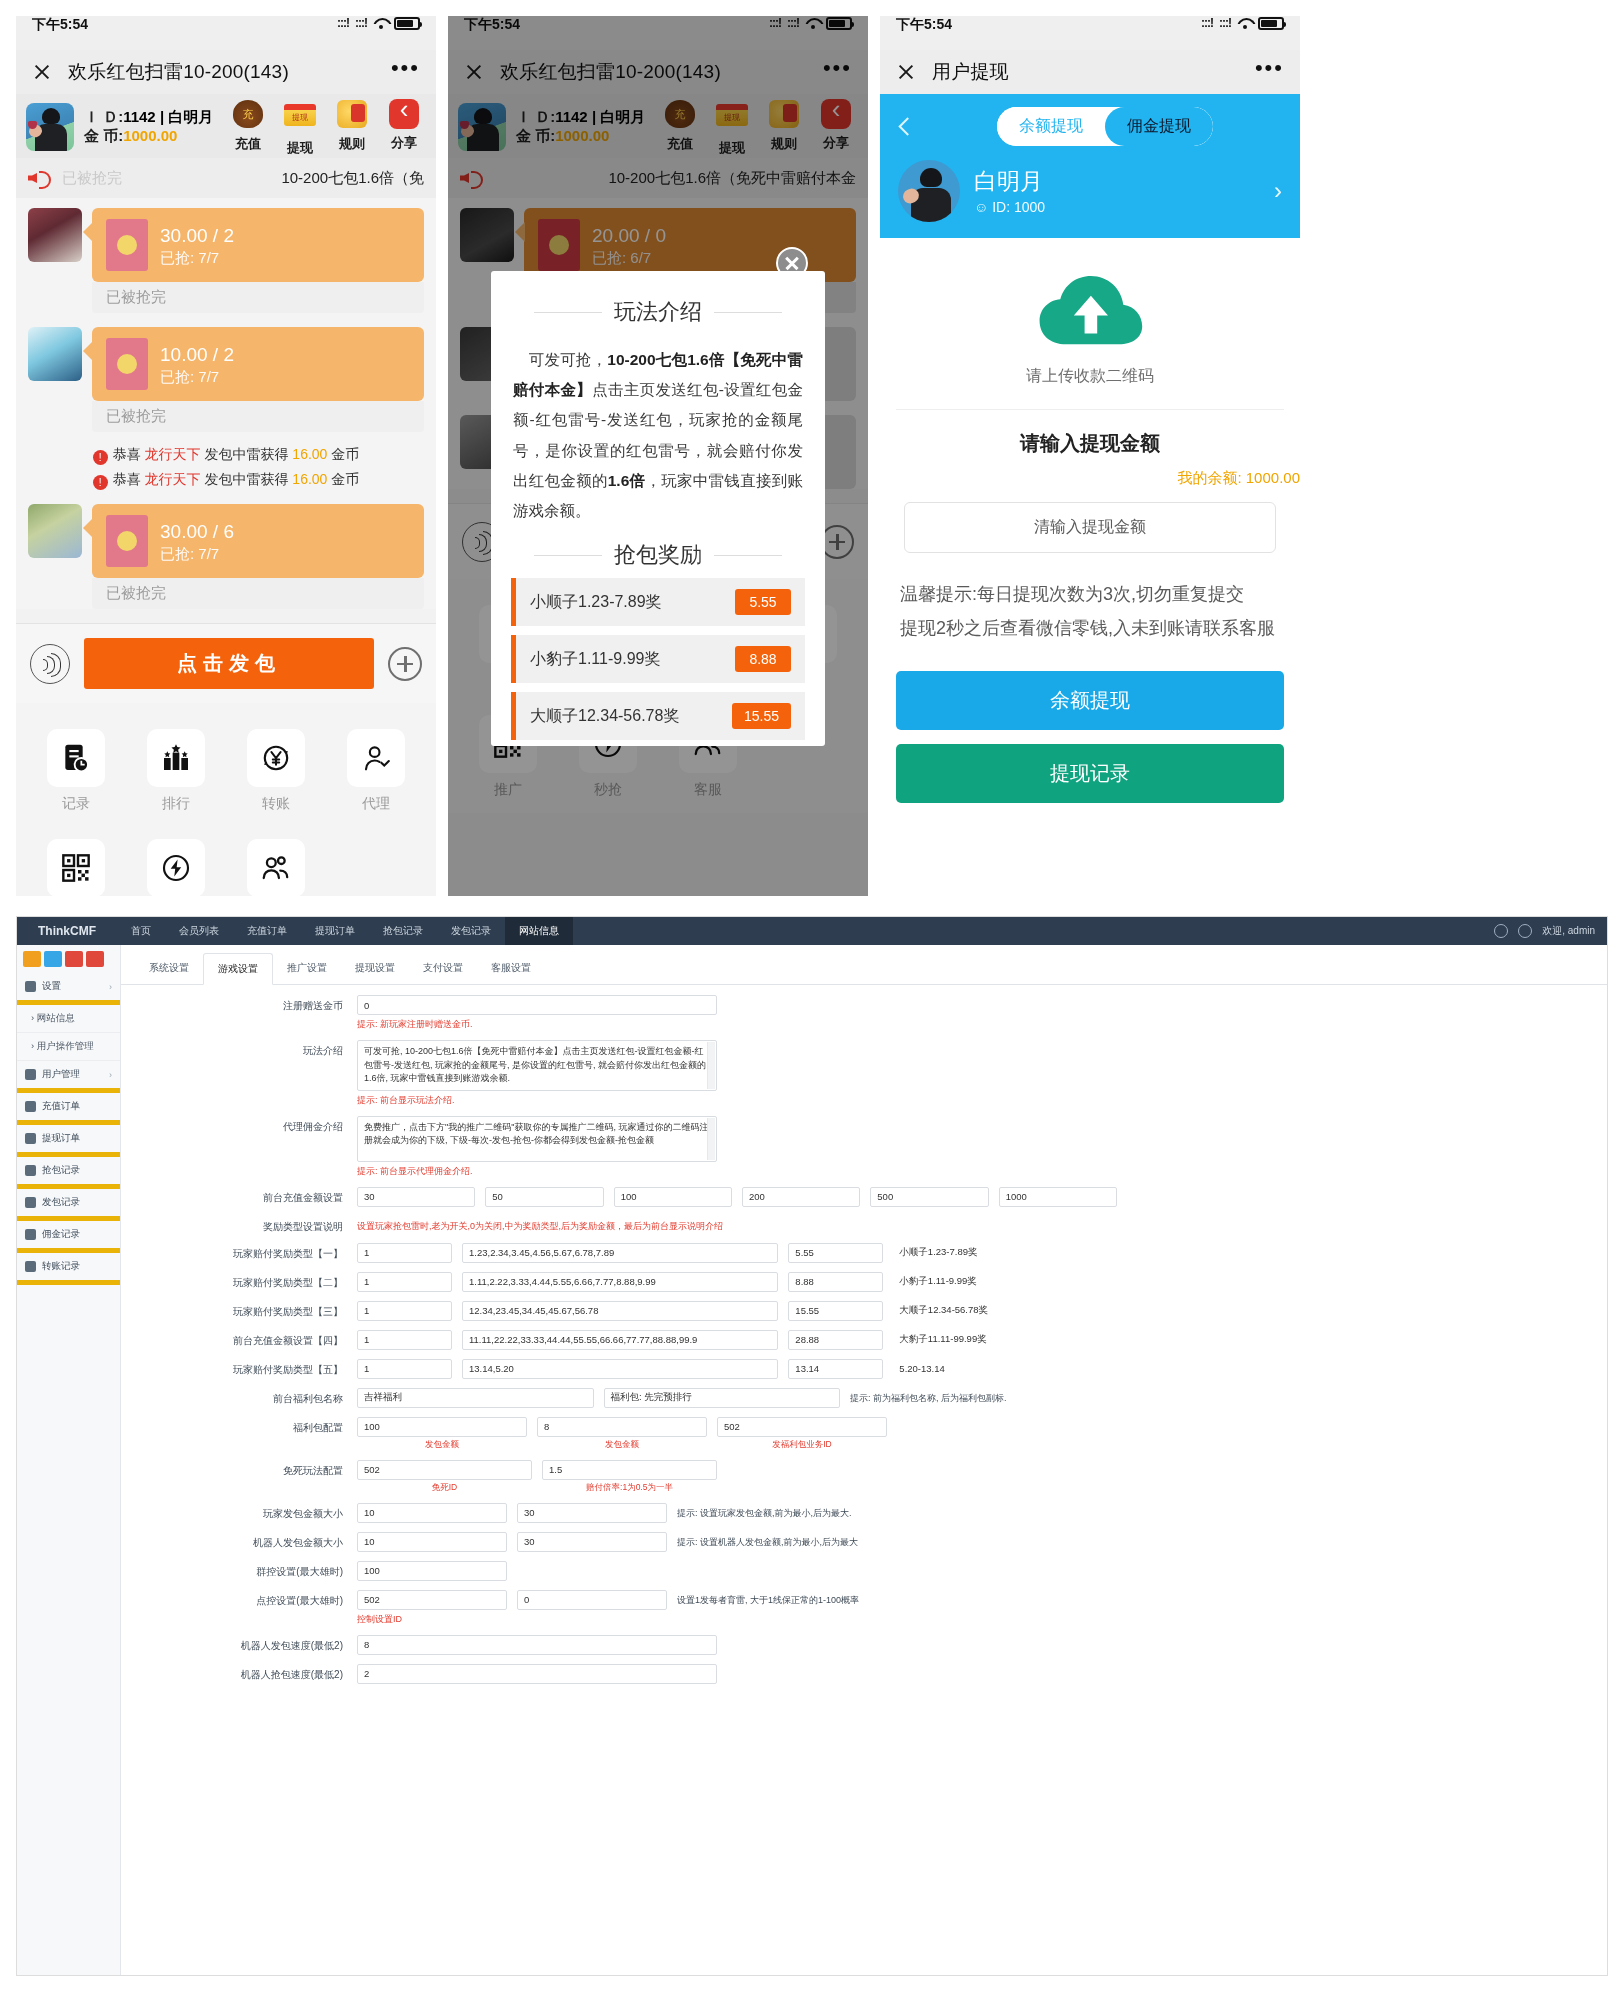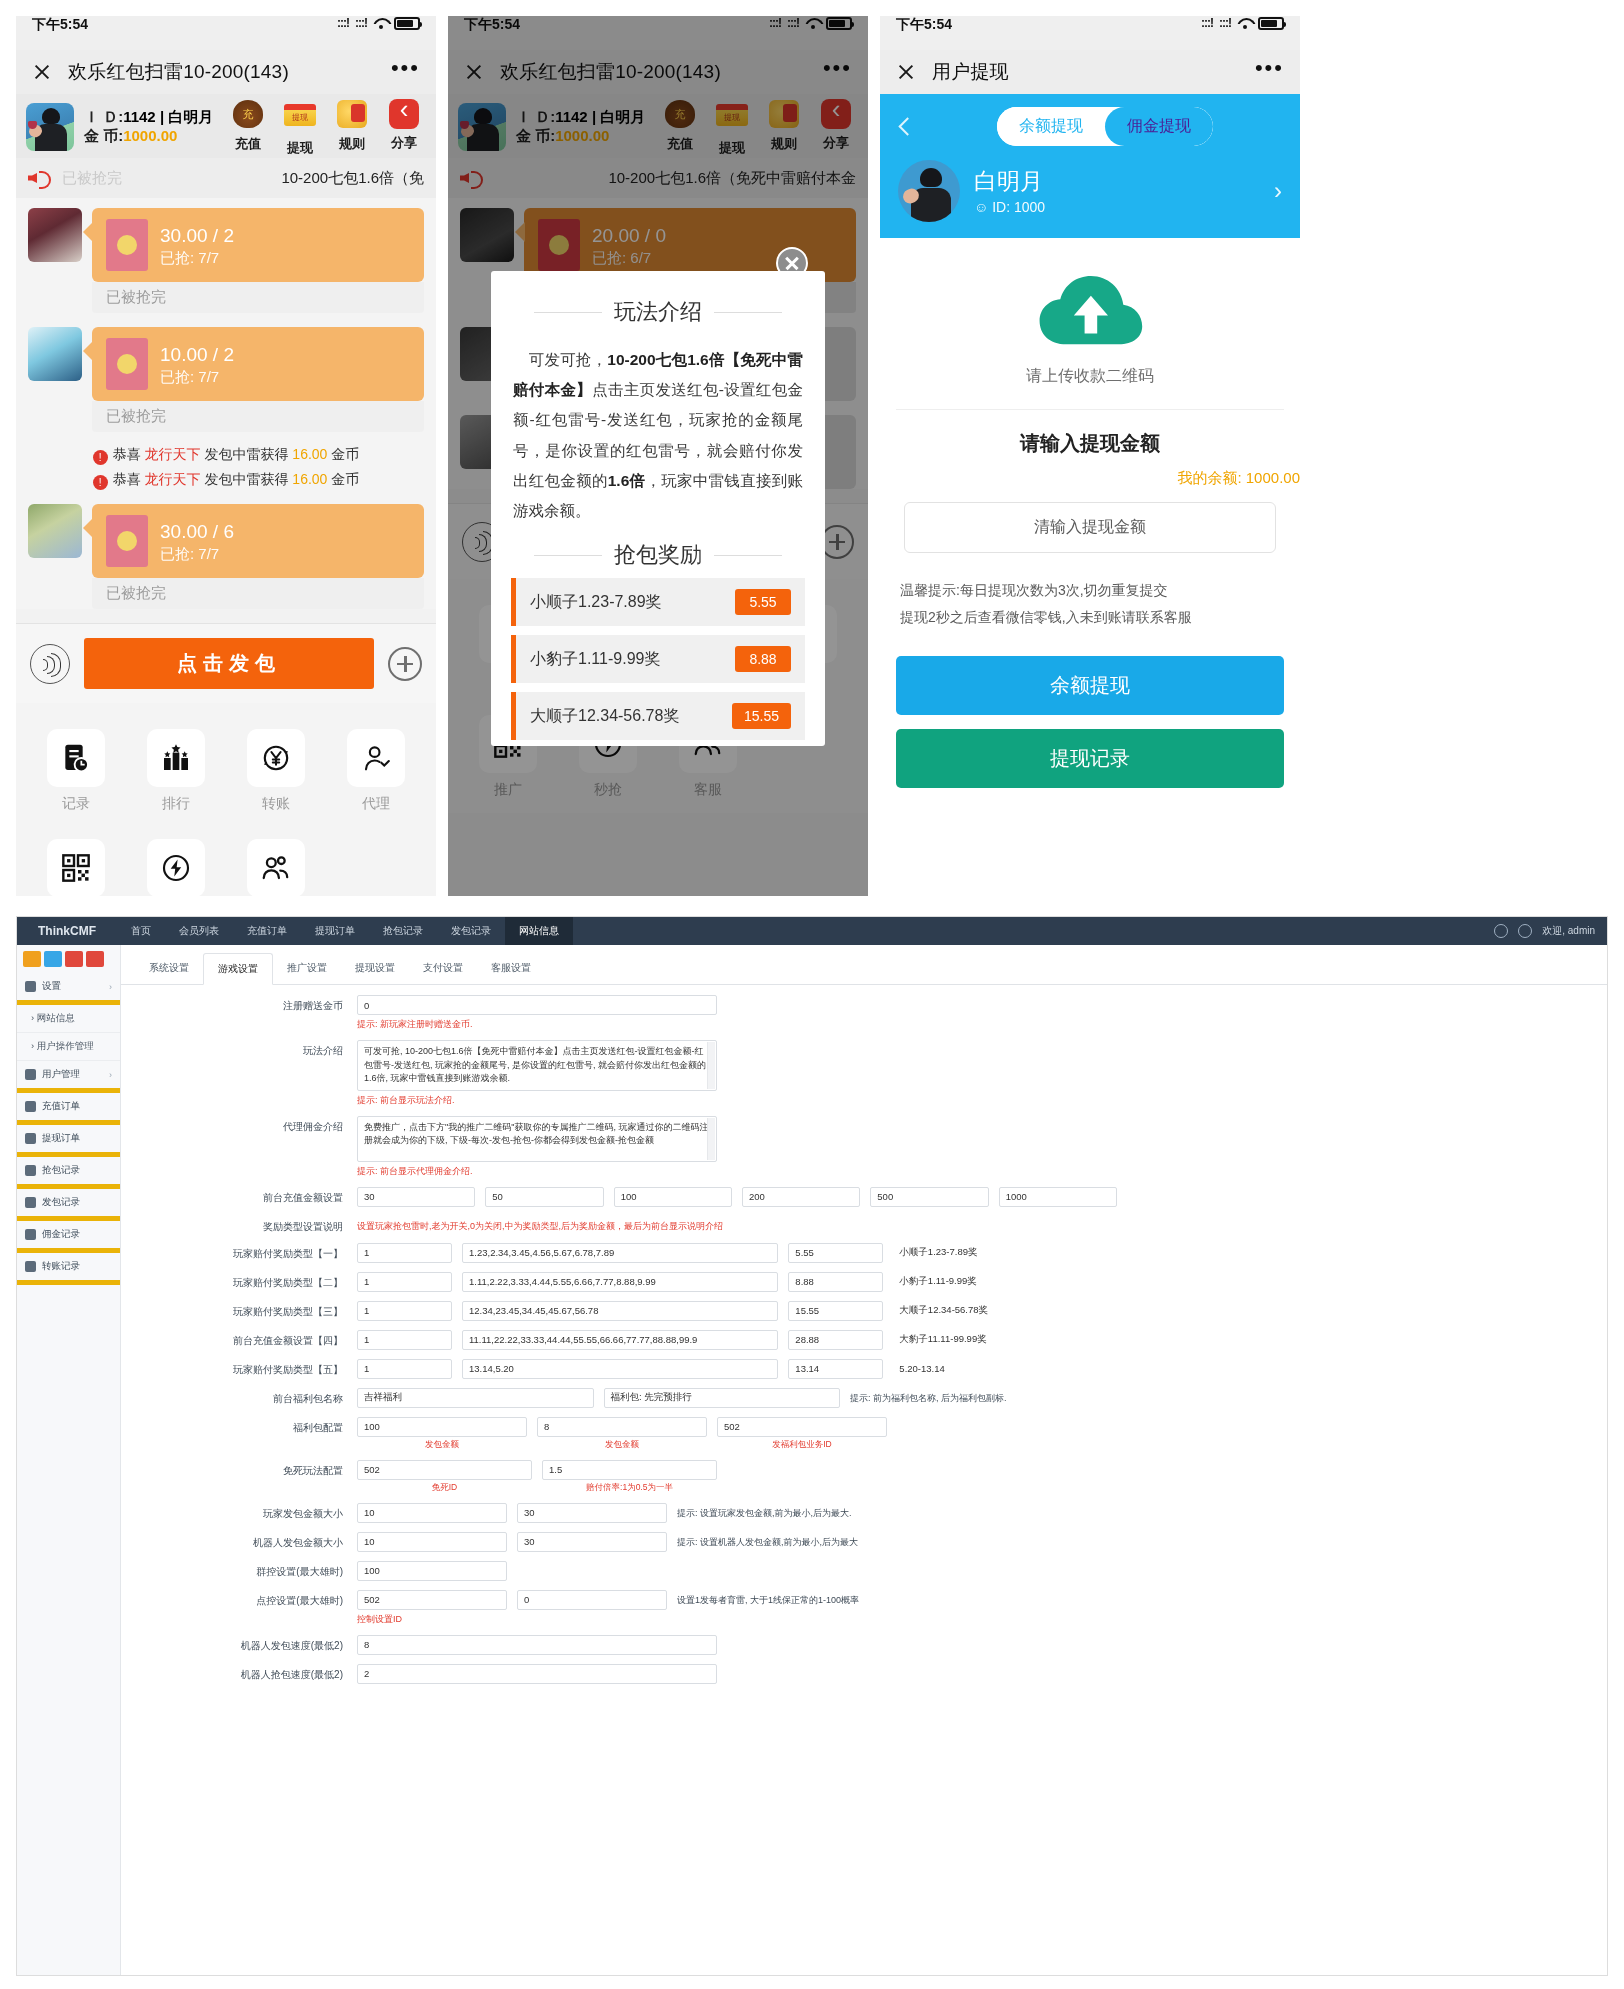--- a/index.html
+++ b/index.html
@@ -124,41 +124,41 @@
 
   
   .wd-top{background:#21b4f0;padding:10px 14px 0;}
   .wd-tabs-row{display:flex;align-items:center;gap:8px;height:44px;}
   .wd-back{width:22px;height:22px;position:relative;flex:0 0 auto;}
   .wd-back:before{content:"";position:absolute;left:7px;top:5px;width:11px;height:11px;border-left:2px solid rgba(255,255,255,.85);border-bottom:2px solid rgba(255,255,255,.85);transform:rotate(45deg);}
   .wd-tabs{flex:1;display:flex;justify-content:center;}
   .wd-seg{display:flex;background:#fff;border-radius:22px;overflow:hidden;}
   .wd-seg div{padding:9px 22px;font-size:16px;color:#21b4f0;}
   .wd-seg div.on{background:#fff;color:#21b4f0;}
-  .wd-seg div.off{background:#21b4f0;color:#4c1d95;border-radius:22px;}
+  .wd-seg div.off{background:#21b4f0;color:#0f172a;border-radius:22px;}
   .wd-user{display:flex;align-items:center;gap:14px;padding:12px 4px 16px;}
   .wd-av{width:62px;height:62px;border-radius:50%;flex:0 0 auto;overflow:hidden;position:relative;background:#3e9ad0;}
   .wd-av .head{position:absolute;left:22px;top:8px;width:22px;height:19px;background:#15161a;border-radius:11px 11px 7px 7px;}
   .wd-av .body{position:absolute;left:13px;top:28px;width:40px;height:34px;background:#1e2024;border-radius:12px 12px 0 0;}
   .wd-av .arm{position:absolute;left:5px;top:29px;width:16px;height:14px;background:#e3b59a;border-radius:7px;transform:rotate(-25deg);}
   .wd-nm{flex:1;color:#fff;}
   .wd-nm .n1{font-size:23px;line-height:1.3;}
   .wd-nm .n2{font-size:14px;opacity:.95;margin-top:2px;}
   .wd-chev{color:rgba(255,255,255,.9);font-size:24px;}
 
   .wd-qr{text-align:center;padding:34px 0 22px;background:#fff;}
   .cloud-up{width:108px;height:78px;margin:0 auto 16px;position:relative;}
   .wd-qr-tip{font-size:16px;color:#6f6f6f;}
   .wd-div{height:1px;background:#eee;margin:0 16px;}
   .wd-amt{text-align:center;padding:20px 0 0;}
   .wd-amt h3{font-size:20px;color:#222;font-weight:bold;}
   .wd-bal{font-size:15px;color:#555;margin-top:12px;text-align:right;}
   .wd-bal span{color:#f0a500;}
   .wd-input{margin:14px 24px 0;border:1px solid #e2e2e2;border-radius:6px;padding:14px;text-align:center;font-size:16px;color:#5a5a5a;}
-  .wd-tips{padding:24px 20px 18px;font-size:14px;color:#5a5a5a;line-height:1.9;}
+  .wd-tips{padding:24px 20px 18px;font-size:18px;color:#5a5a5a;line-height:1.9;}
   .wd-btn{margin:8px 16px 0;border-radius:5px;text-align:center;font-size:20px;color:#fff;padding:16px 0;}
   .wd-btn.blue{background:#19a9e8;}
   .wd-btn.green{background:#10a37f;}
 
   
   .admin{position:absolute;left:16px;top:916px;width:1592px;height:1060px;background:#fff;border:1px solid #ddd;overflow:hidden;}
   .adm-top{height:28px;background:#2e3d4f;display:flex;align-items:center;color:#fff;font-size:10px;}
   .adm-logo{width:100px;text-align:center;font-size:12px;font-weight:bold;color:#dfe6ee;}
   .adm-nav{display:flex;height:28px;}
   .adm-nav div{padding:0 14px;display:flex;align-items:center;font-size:10px;color:#cdd6e0;}

